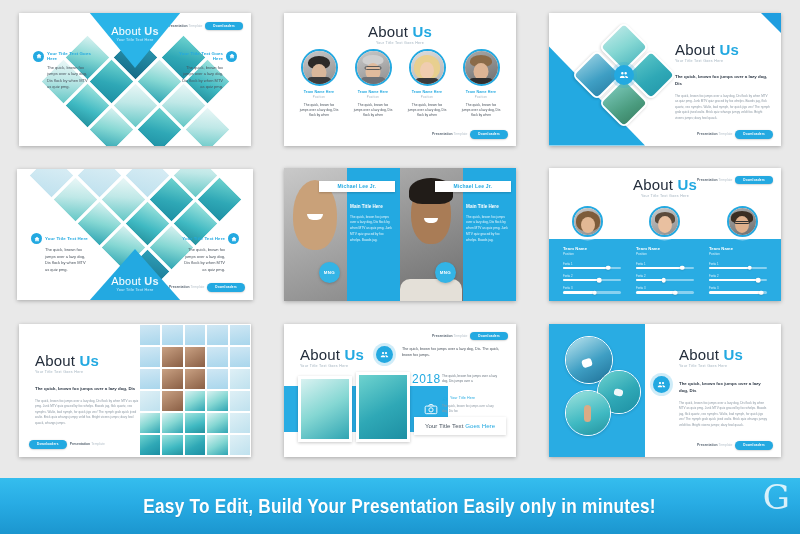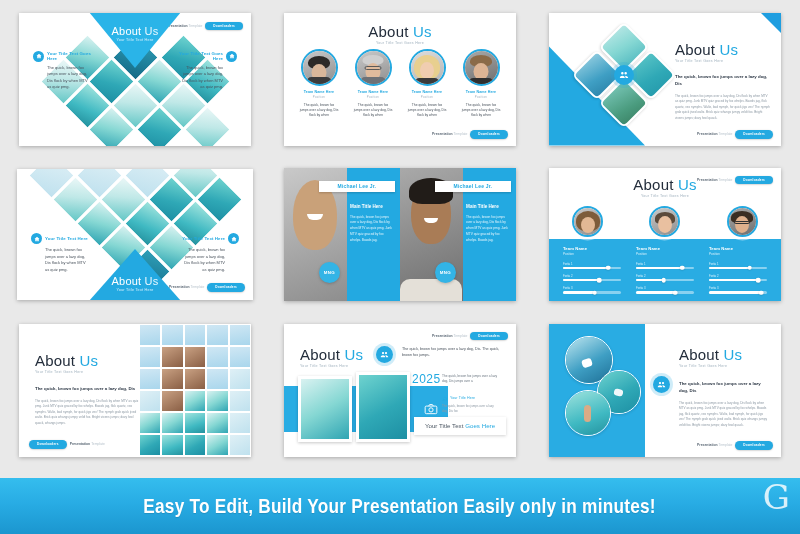--- a/index.html
+++ b/index.html
@@ -18,21 +18,21 @@
   .cell { position:relative; display:flex; align-items:center; justify-content:center; }
   .slide {
     position:relative; overflow:hidden; background:#fff;
     box-shadow:0 1px 4px rgba(0,0,0,.28);
     width:232px; height:133px;
   }
   .s-wide { width:236px; height:131px; }
 
   
   .ttl { font-size:15px; color:#232d3b; letter-spacing:.2px; font-weight:400; }
-  .ttl b { color:#23a9e1; font-weight:400; }
+  .ttl b { color:#23a9e1; font-weight:700; }
   .sub { font-size:3.6px; color:#9fb0bd; letter-spacing:.3px; margin-top:1px; }
   .mini-ttl { font-size:4.4px; color:#23a9e1; font-weight:700; letter-spacing:.1px;}
   .body-txt { font-size:4px; color:#49525c; line-height:1.65; }
   .tiny-txt { font-size:3.1px; color:#8d99a4; line-height:1.8; }
   .lead-txt { font-size:4.4px; color:#2b3644; font-weight:700; line-height:1.6; }
 
   .footer-bar { position:absolute; display:flex; align-items:center; gap:3px; }
   .f-lbl { font-size:3.4px; color:#5b6875; font-weight:700; }
   .f-lbl i { color:#b8c3cc; font-weight:400; font-style:normal; }
   .pill {
@@ -623,21 +623,21 @@
       <div class="poly-frame" style="left:72px;top:48px;width:54px;height:70px">
           <i class="ph-sea"></i>
         </div>
       <div class="cam-box" style="left:130px;top:62px">
         <svg viewBox="0 0 24 24">
             <rect x="2" y="7" width="20" height="13" rx="2"></rect>
             <circle cx="12" cy="13.5" r="3.6"></circle>
             <path d="M8 7l1.6-2.6h4.8L16 7"></path>
           </svg>
       </div>
-      <div class="yr" style="position:absolute;left:128px;top:48px">2025</div>
+      <div class="yr" style="position:absolute;left:128px;top:48px">2018</div>
       <div class="tiny-txt" style="position:absolute;left:158px;top:50px;width:58px;font-size:3.2px;color:#6d7883">The quick, brown fox jumps over a lazy dog, Dis jumps over a</div>
       <div style="position:absolute;left:158px;top:72px;width:58px">
         <div class="bub">
           <svg viewBox="0 0 24 24">
               <path d="M21 12a8 7 0 1 1-3-5.4V12z"></path>
               <path d="M6 17l-2 3 4-2"></path>
             </svg>
           <span class="mini-ttl" style="font-size:3.6px;font-weight:400">Your Title Here</span>
         </div>
         <div class="tiny-txt" style="margin-top:3px;font-size:3px">The quick, brown fox jumps over a lazy dog, Dis fox</div>

